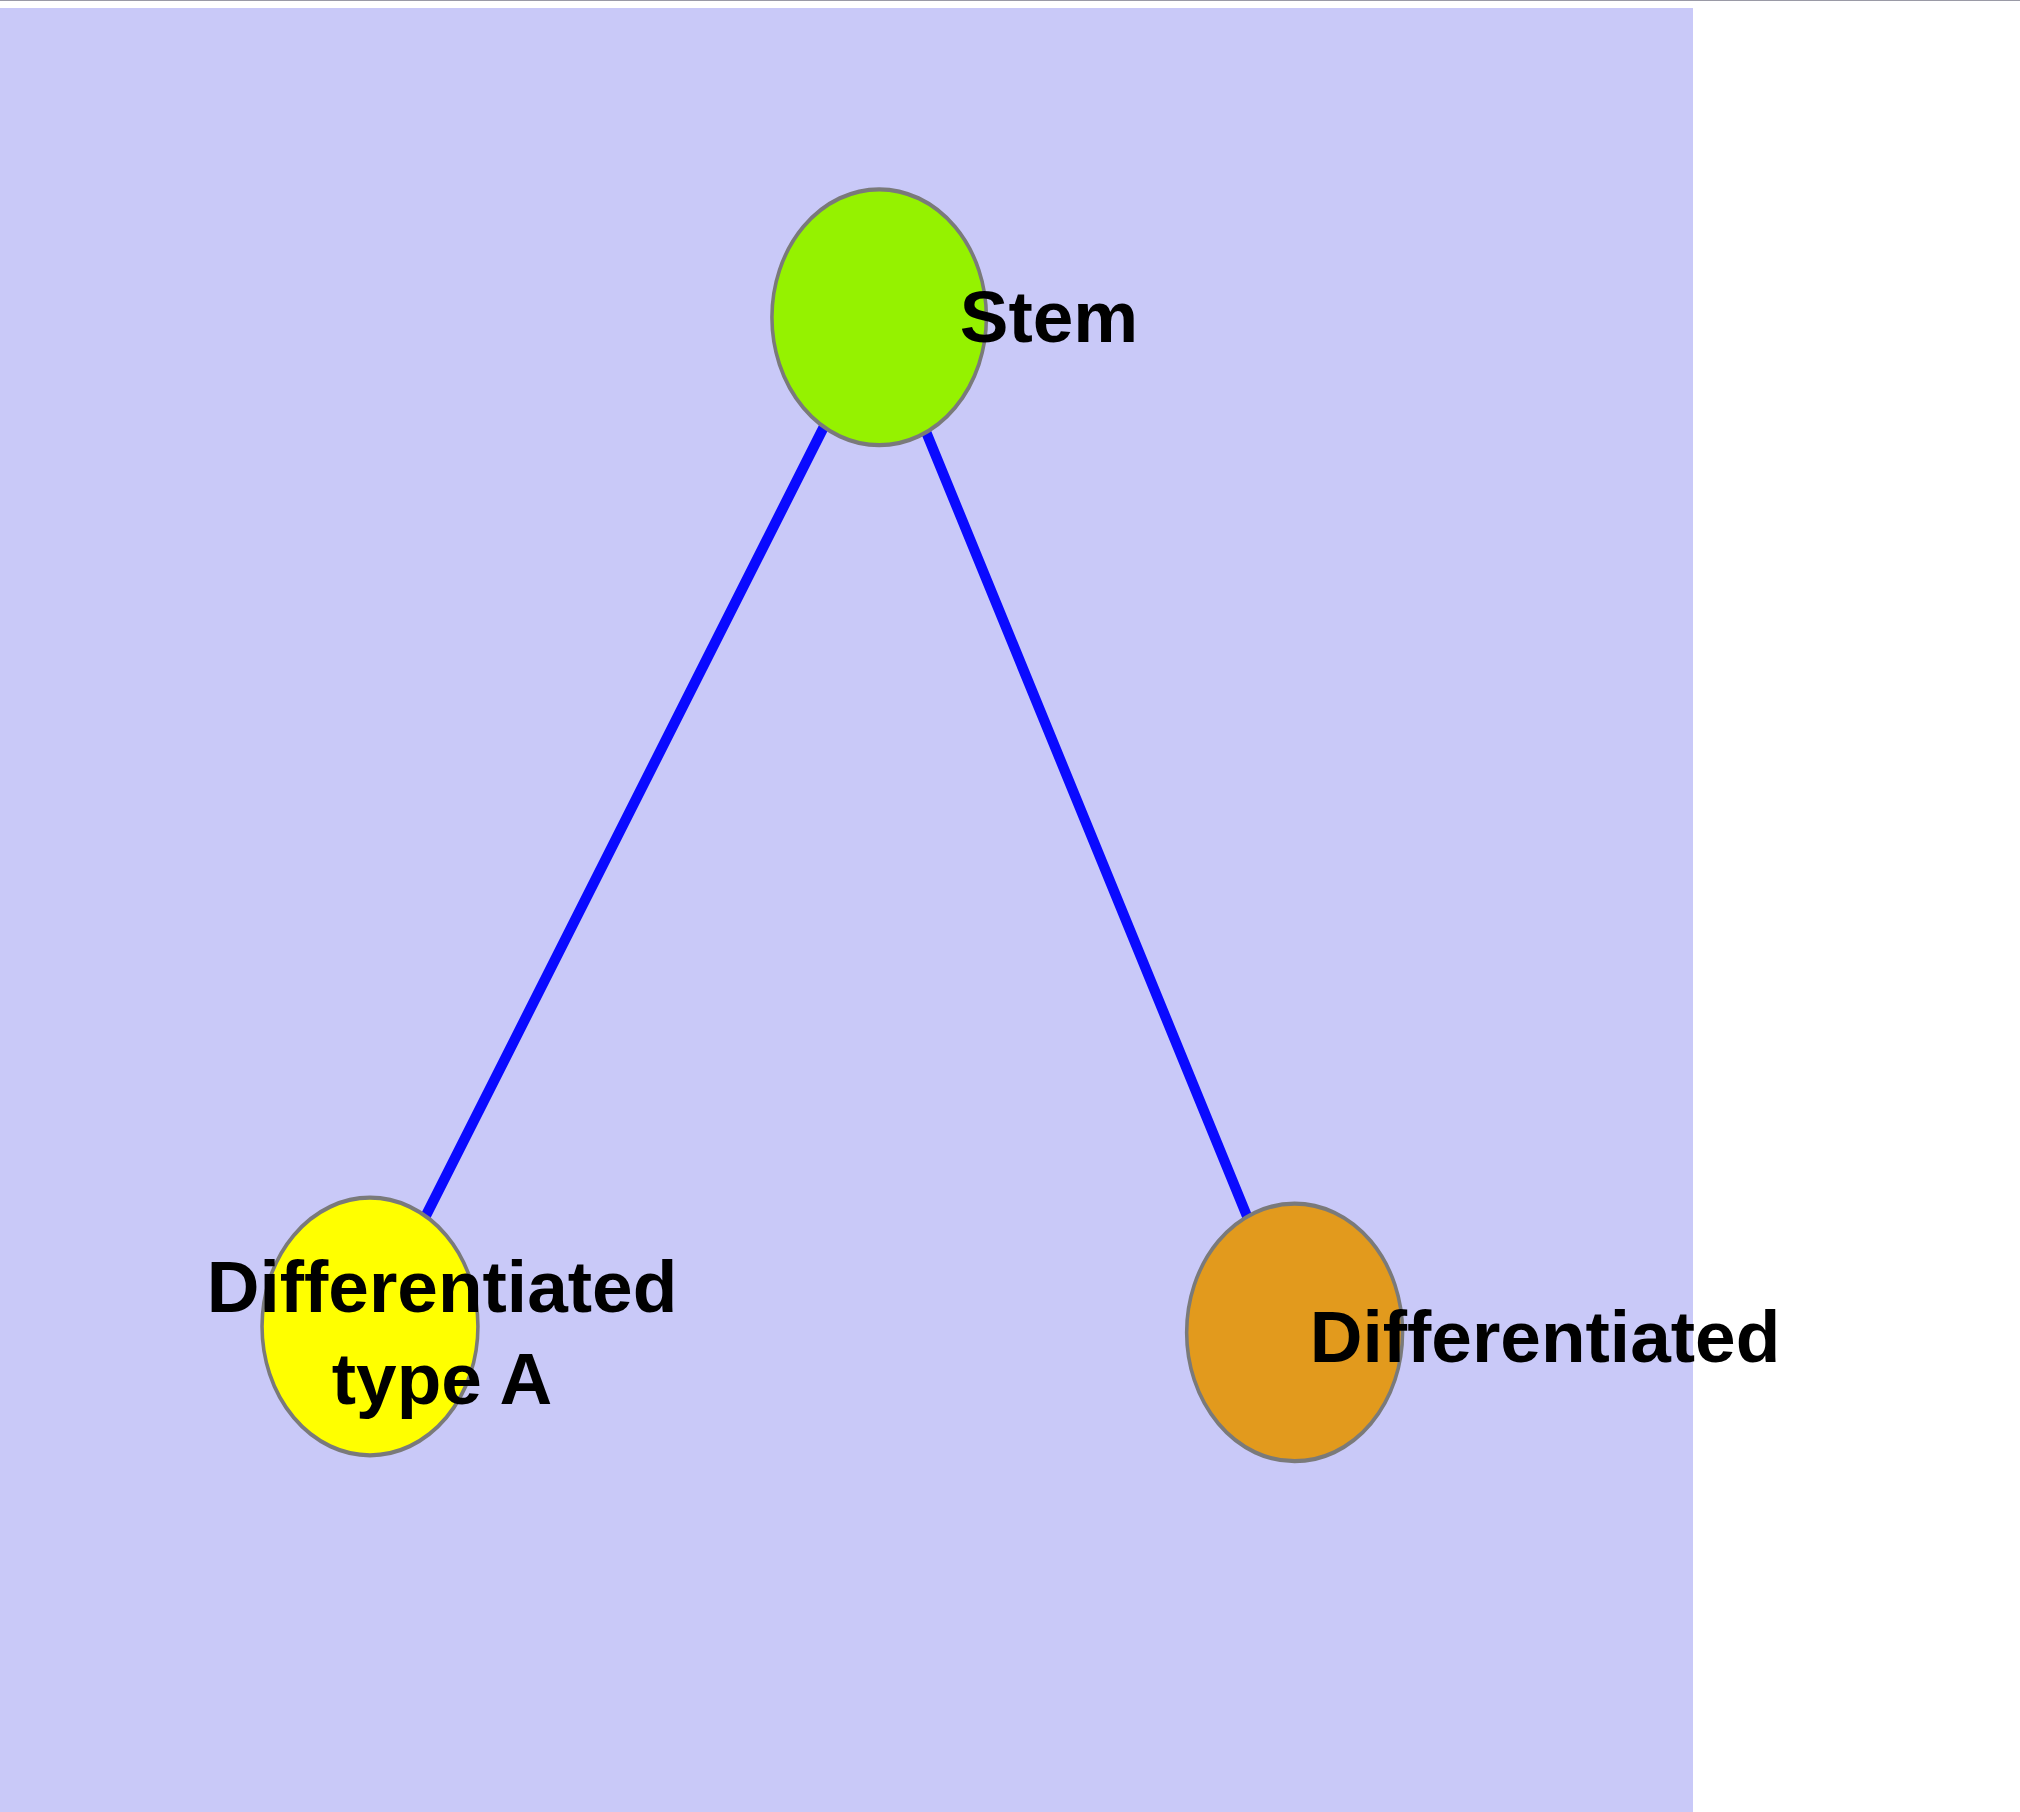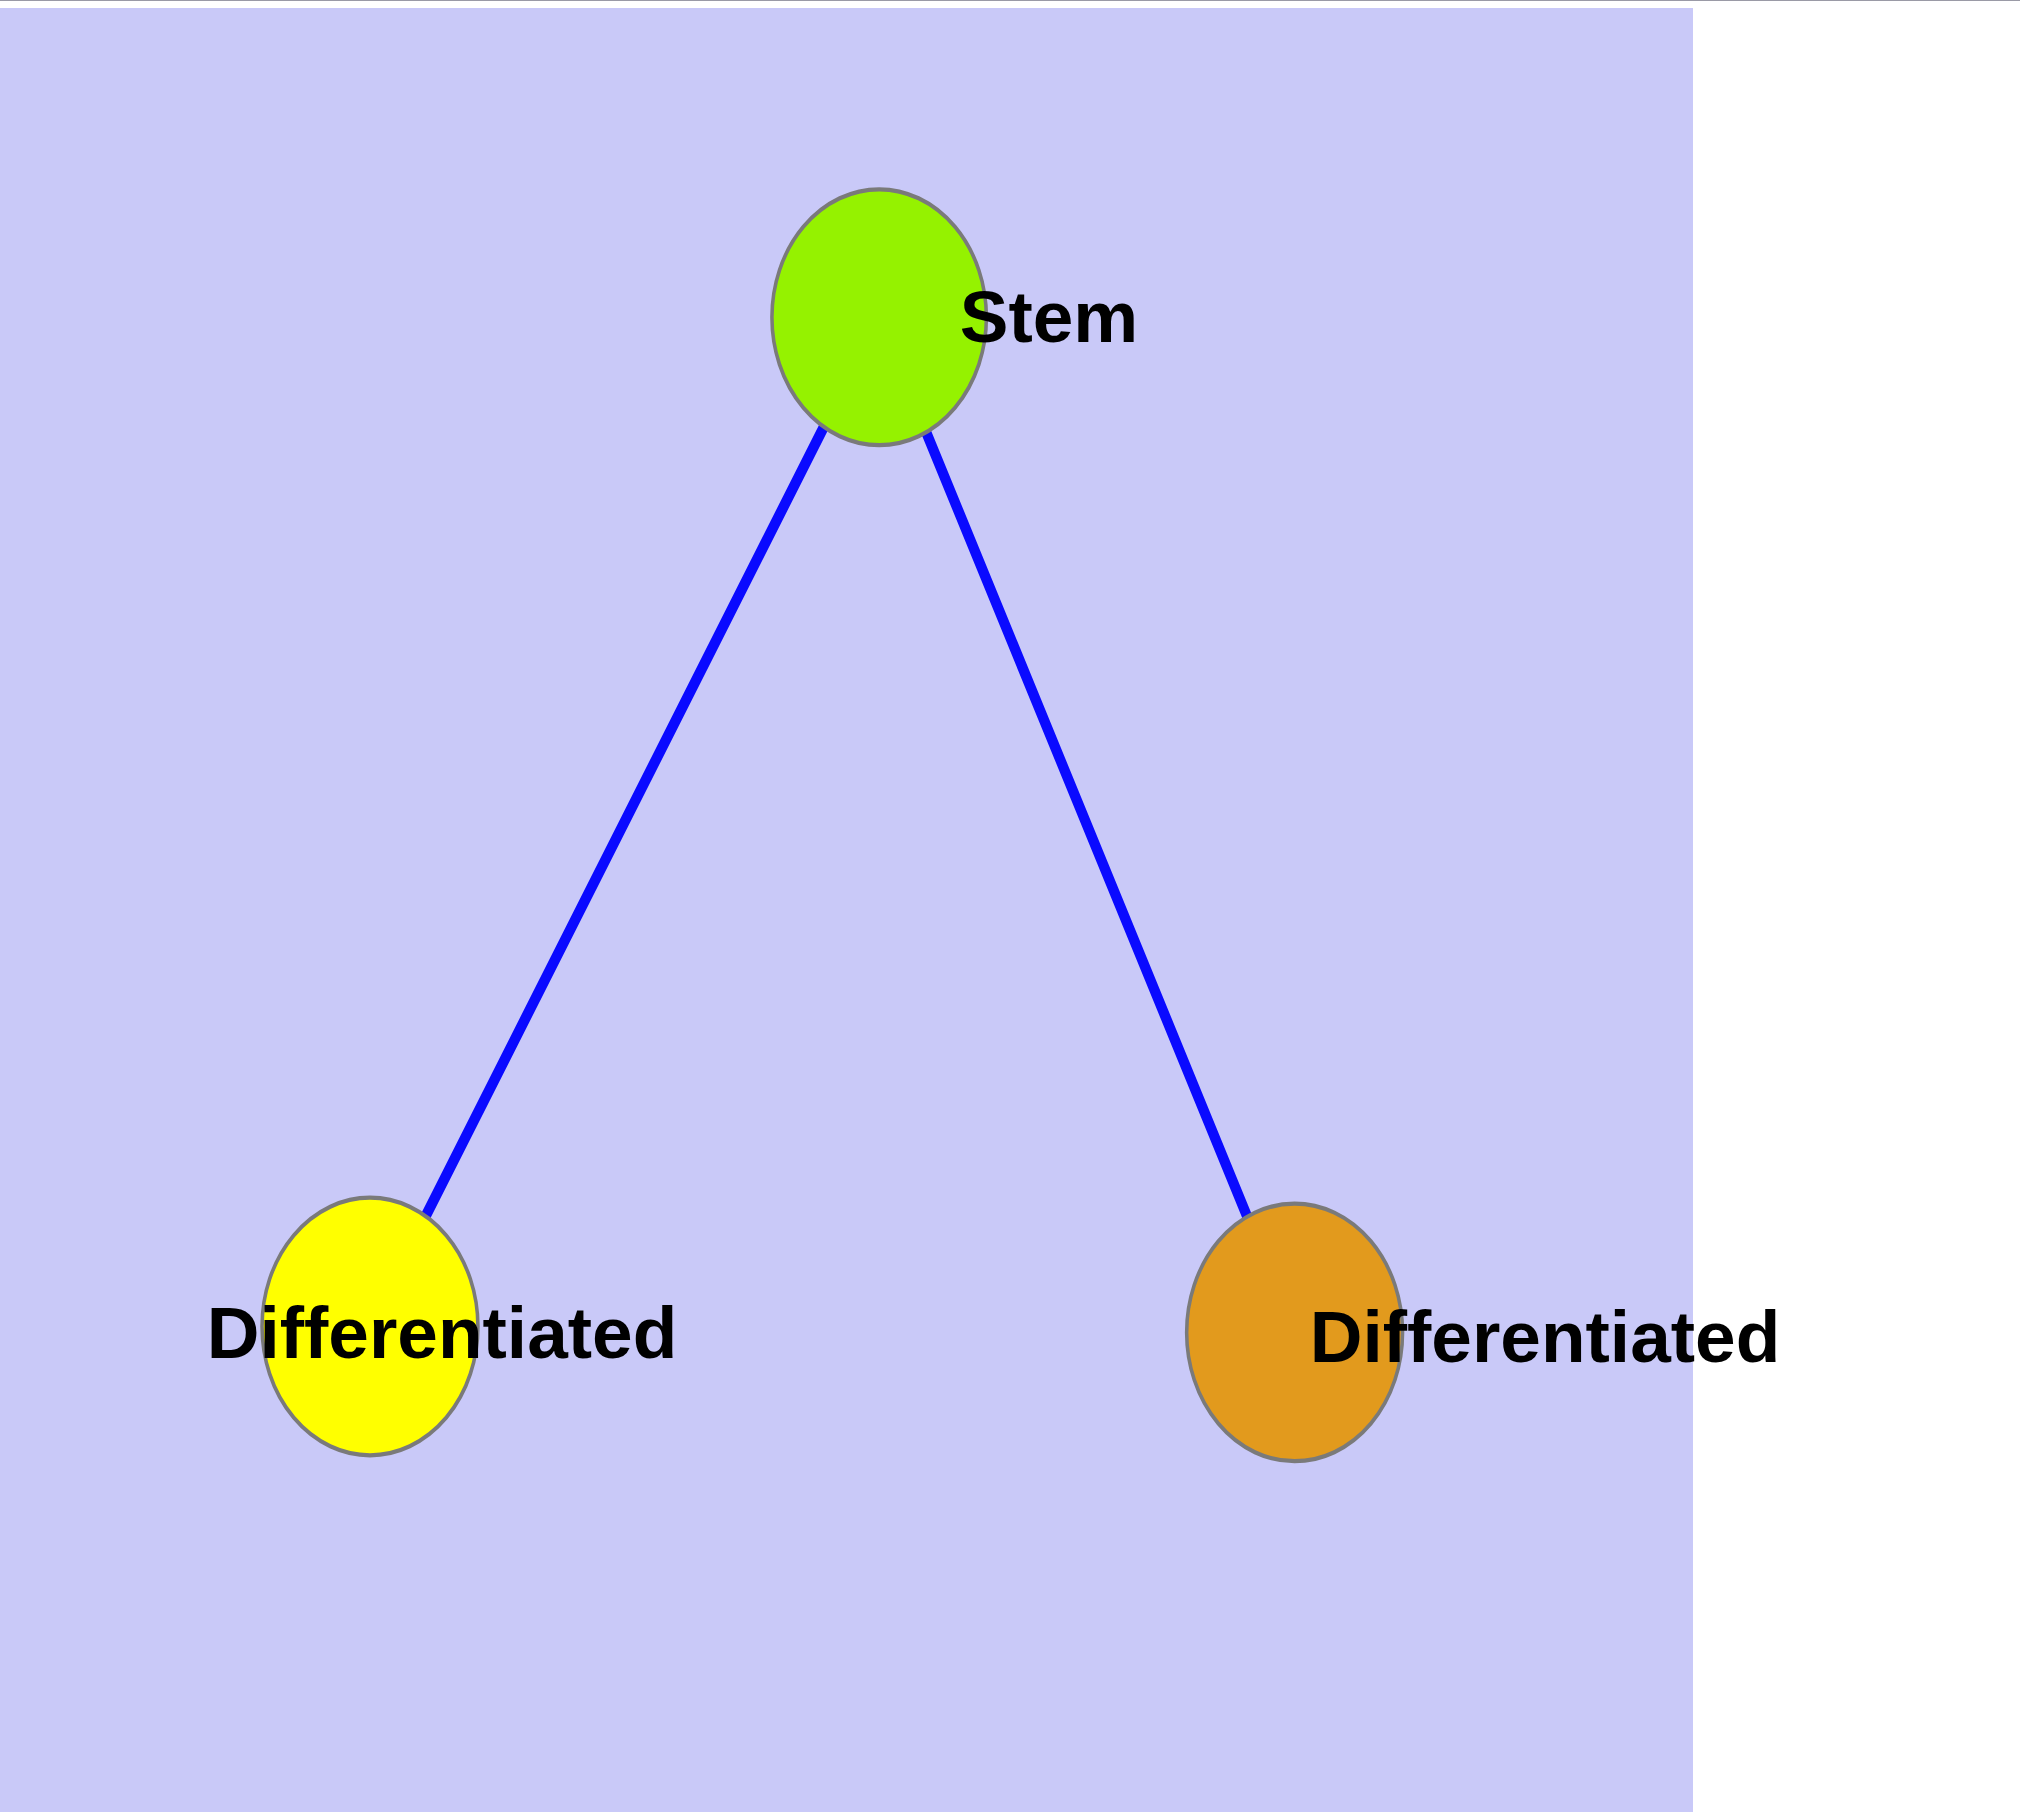--- a/index.html
+++ b/index.html
@@ -70,20 +70,21 @@
       <circle cx="521" cy="1556" r="152" fill="#FFFF00"></circle>
       <circle cx="1823" cy="1563" r="152" fill="#E29A1D"></circle>
     </svg>
 
     <div class="node-label" style="left:1049px; top:309px;">
       <div>Stem</div>
     </div>
 
     <div class="node-label" style="left:442px; top:1325px;">
       <div>Differentiated</div>
+      <div>type A</div>
     </div>
 
     <div class="node-label" style="left:1545px; top:1329px;">
       <div>Differentiated</div>
     </div>
 
   </div>
 </div>
 
 

